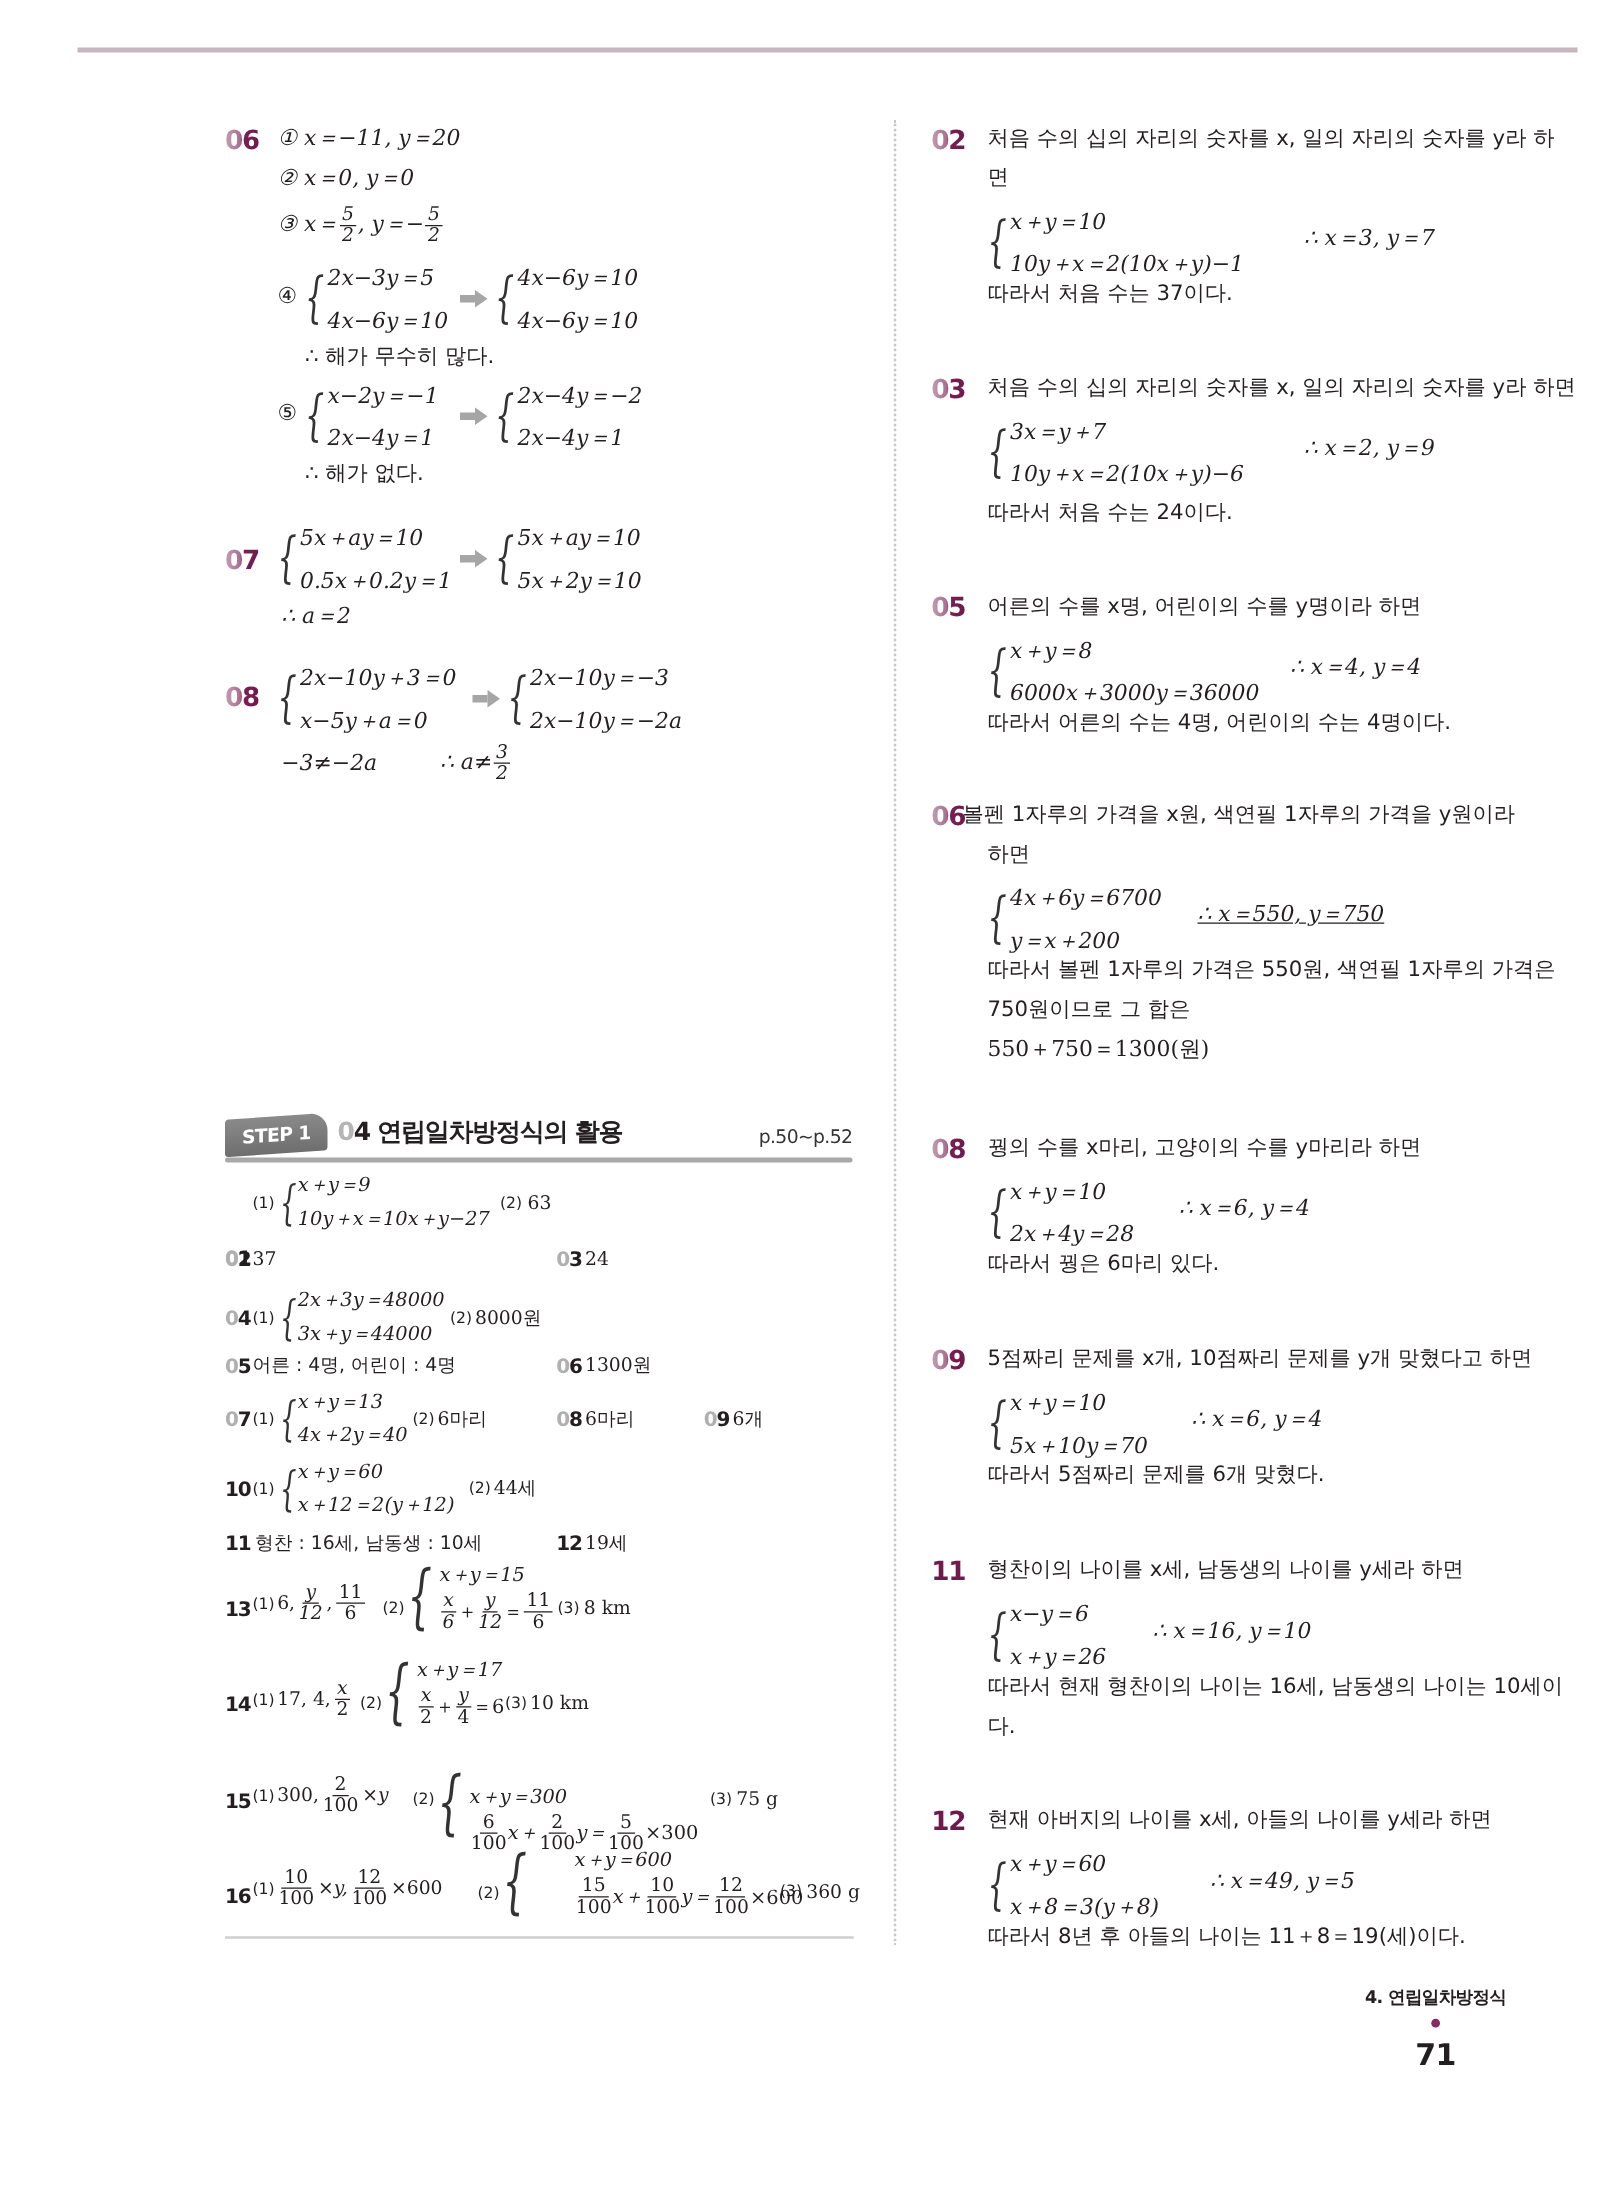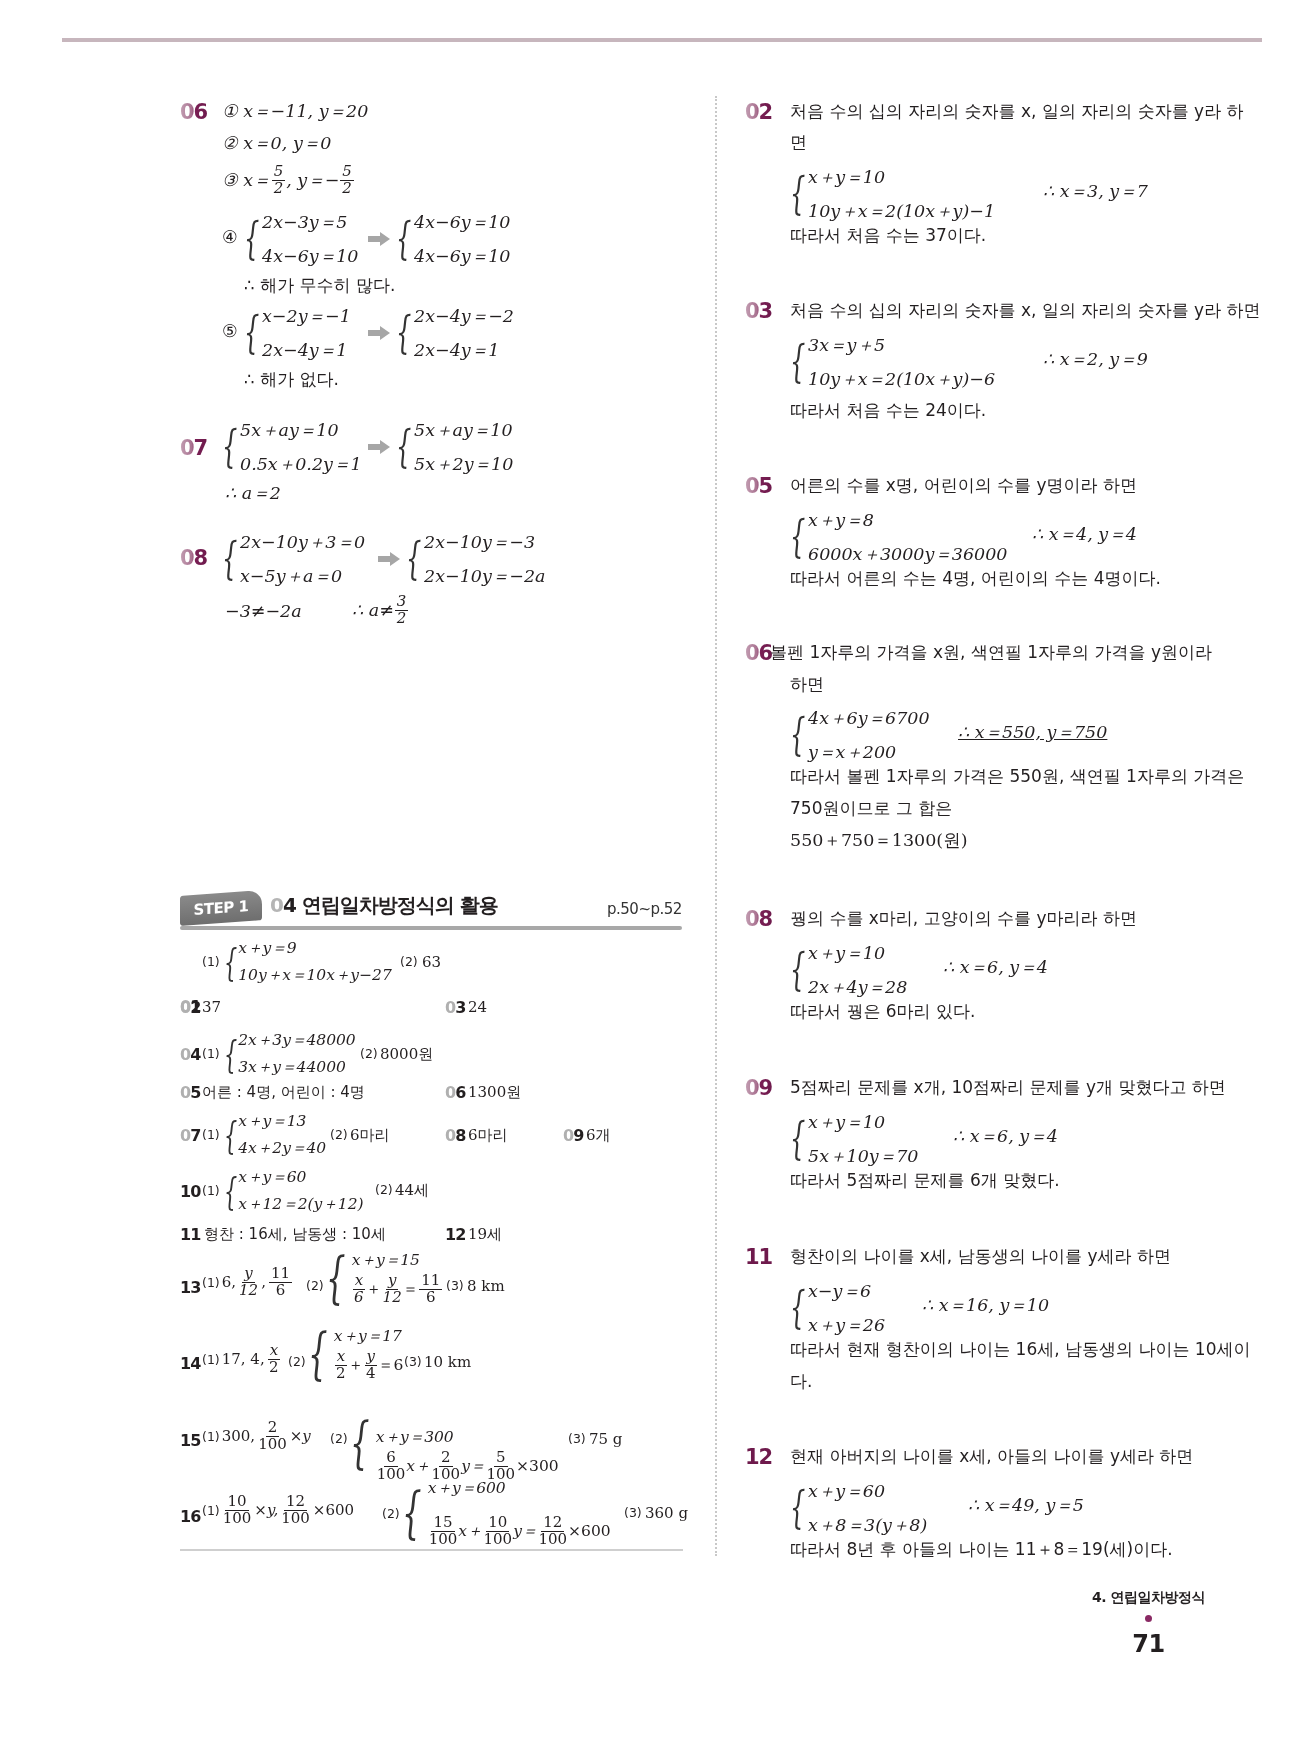--- a/index.html
+++ b/index.html
@@ -366,21 +366,21 @@
     <span class="i">×y,</span>
     <span class="frac">
         <span class="n">12</span>
         <span>100</span>
       </span>
     <span>×600</span>
   </div>
   <span class="t lbl" style="left:382px;top:1508px;">(2)</span>
   <div class="sys s-sys i" style="left:402px;top:1478px;">
     <span class="brace" style="font-size:56px;">{</span>
-    <div class="sys-lines" style="gap:16px;">
+    <div class="sys-lines" style="gap:2px;margin-left:32px;">
       <span>x＋y＝600</span>
       <span style="display:flex;align-items:center;">
         <span class="frac" style="font-style:normal">
             <span class="n">15</span>
             <span>100</span>
           </span>
         <span>x＋</span>
         <span class="frac" style="font-style:normal">
             <span class="n">10</span>
             <span>100</span>
@@ -414,21 +414,21 @@
   <span class="t i" style="left:1043px;top:183px;">∴ x＝3, y＝7</span>
   <span class="t kr" style="left:790px;top:227px;">따라서 처음 수는 37이다.</span>
 </div>
 
 <div>
   <span class="num" style="left:745px;top:299px;">03</span>
   <span class="t kr" style="left:790px;top:302px;">처음 수의 십의 자리의 숫자를 x, 일의 자리의 숫자를 y라 하면</span>
   <div class="sys i" style="left:790px;top:333px;">
     <span class="brace">{</span>
     <div class="sys-lines">
-        <span>3x＝y＋5</span>
+        <span>3x＝y＋7</span>
         <span>10y＋x＝2(10x＋y)−6</span>
       </div>
   </div>
   <span class="t i" style="left:1043px;top:351px;">∴ x＝2, y＝9</span>
   <span class="t kr" style="left:790px;top:402px;">따라서 처음 수는 24이다.</span>
 </div>
 
 <div>
   <span class="num" style="left:745px;top:474px;">05</span>
   <span class="t kr" style="left:790px;top:477px;">어른의 수를 x명, 어린이의 수를 y명이라 하면</span>

